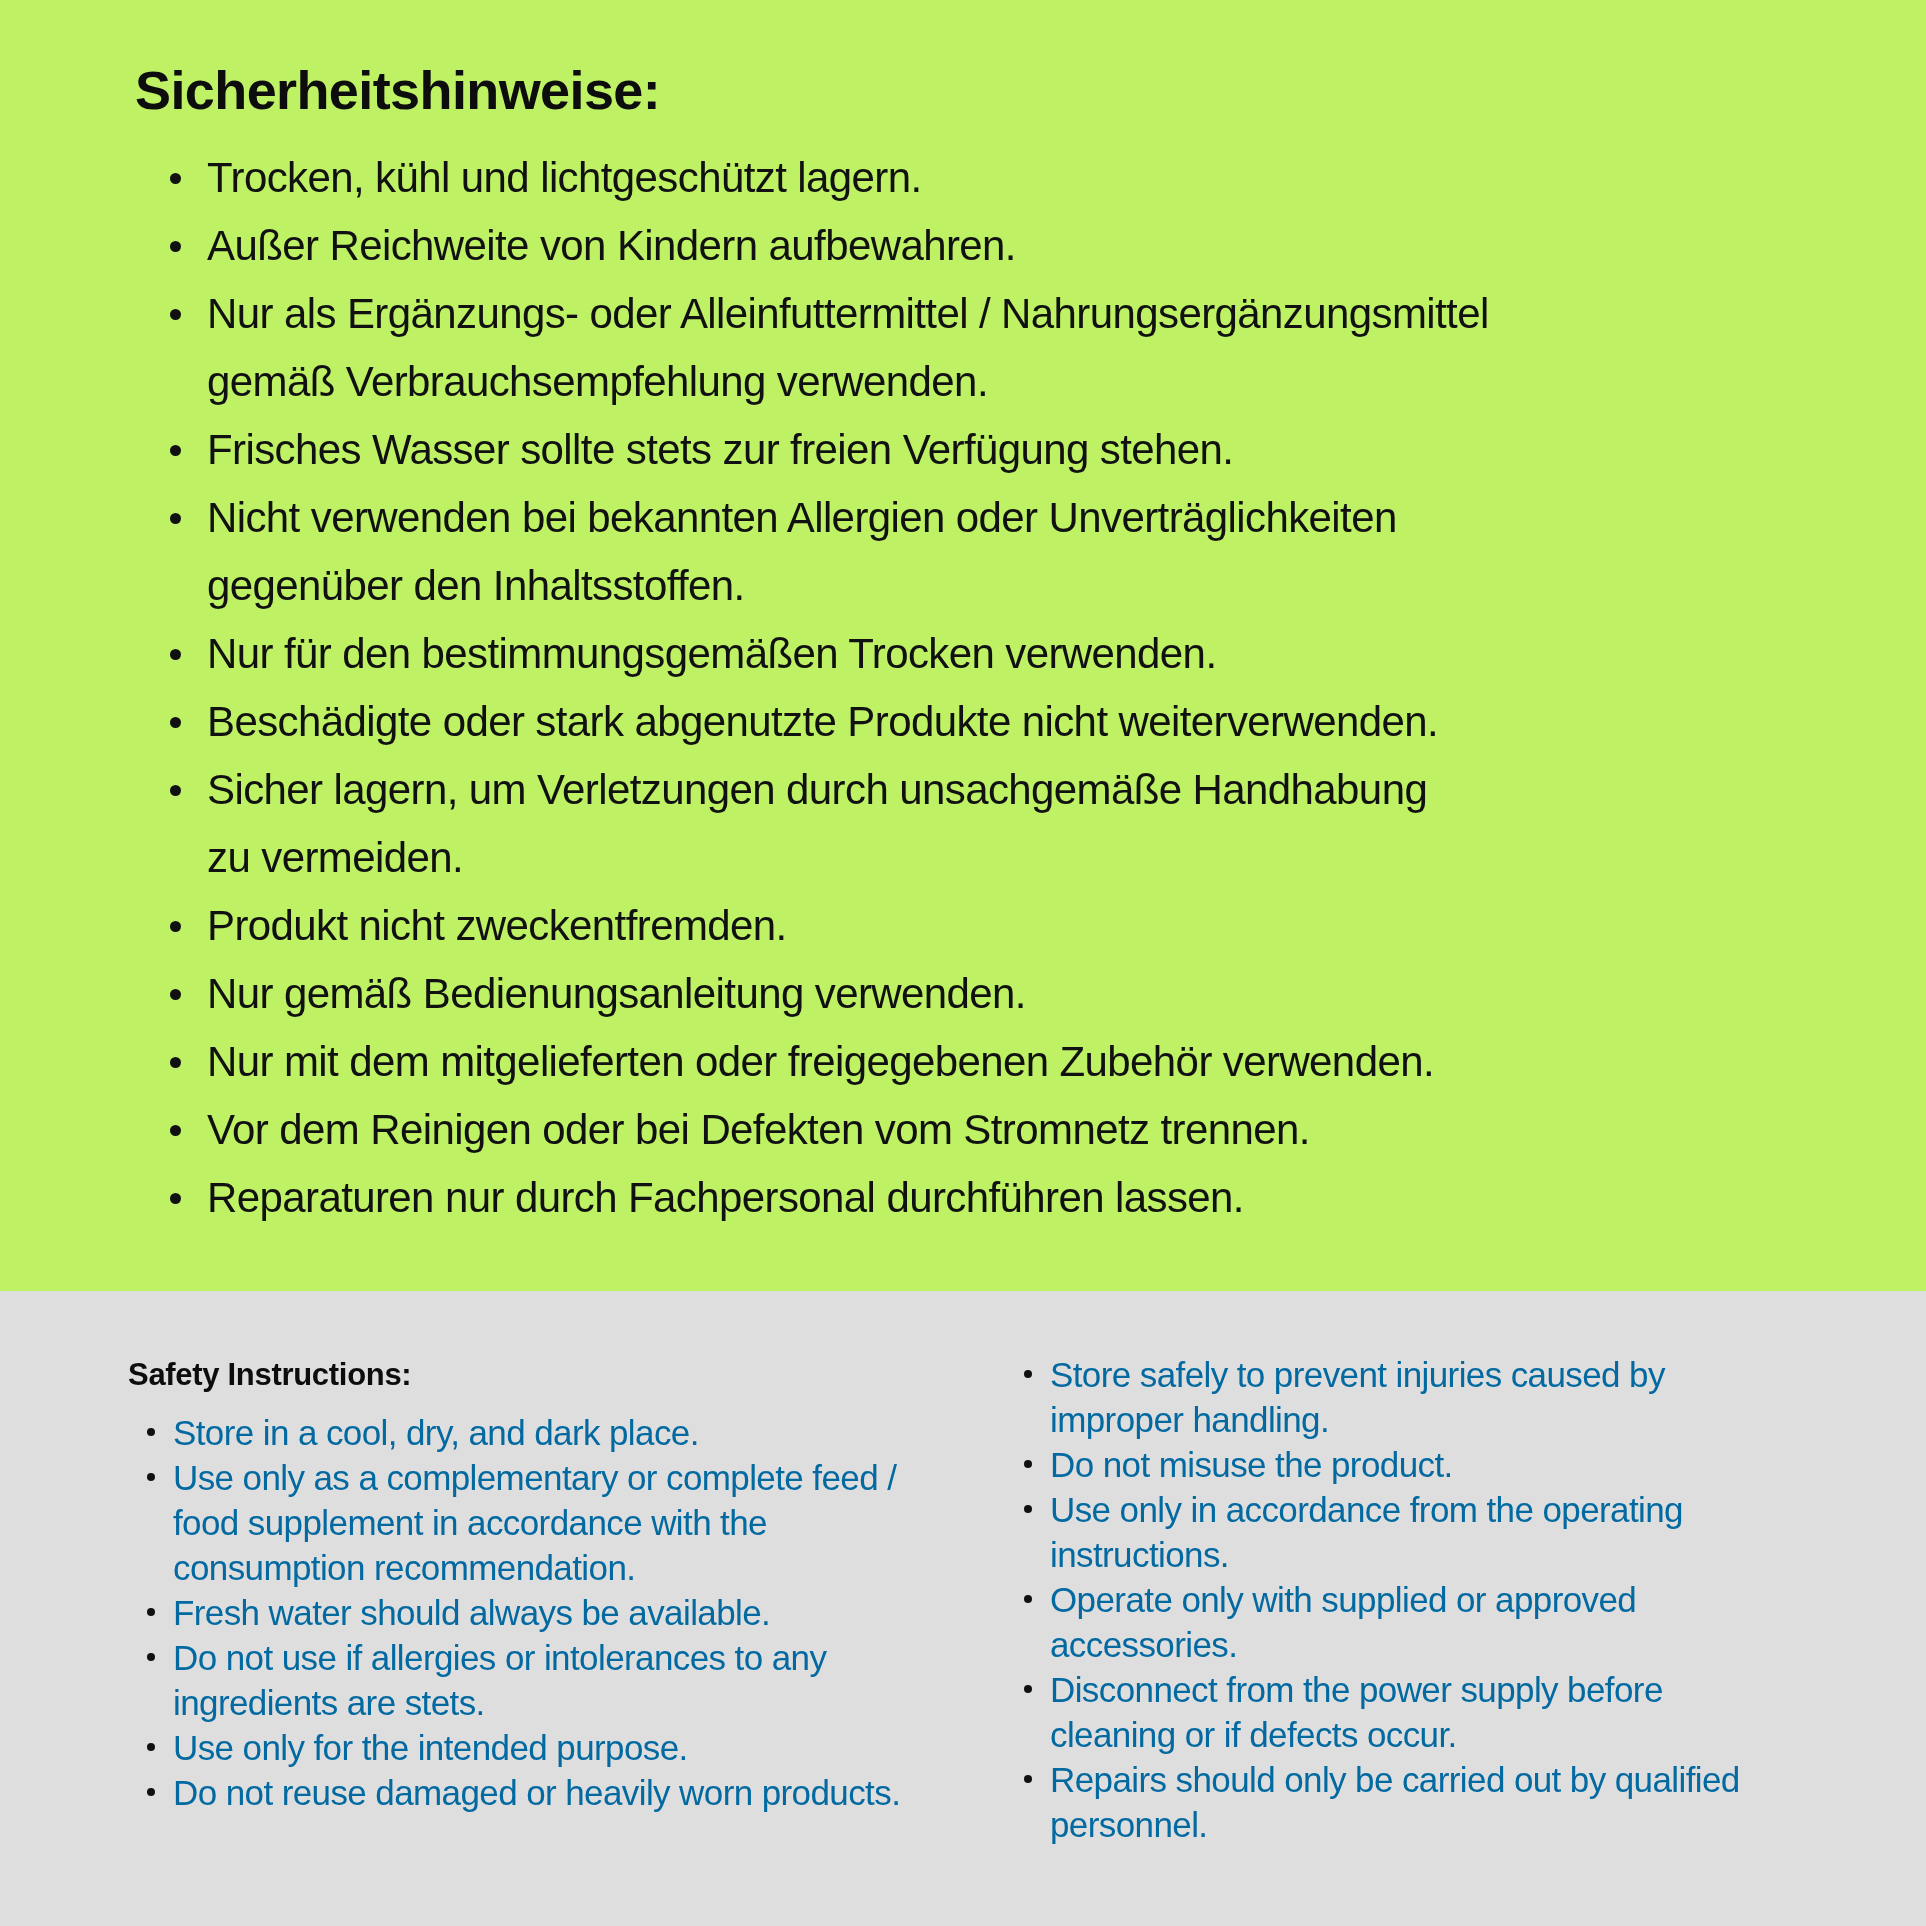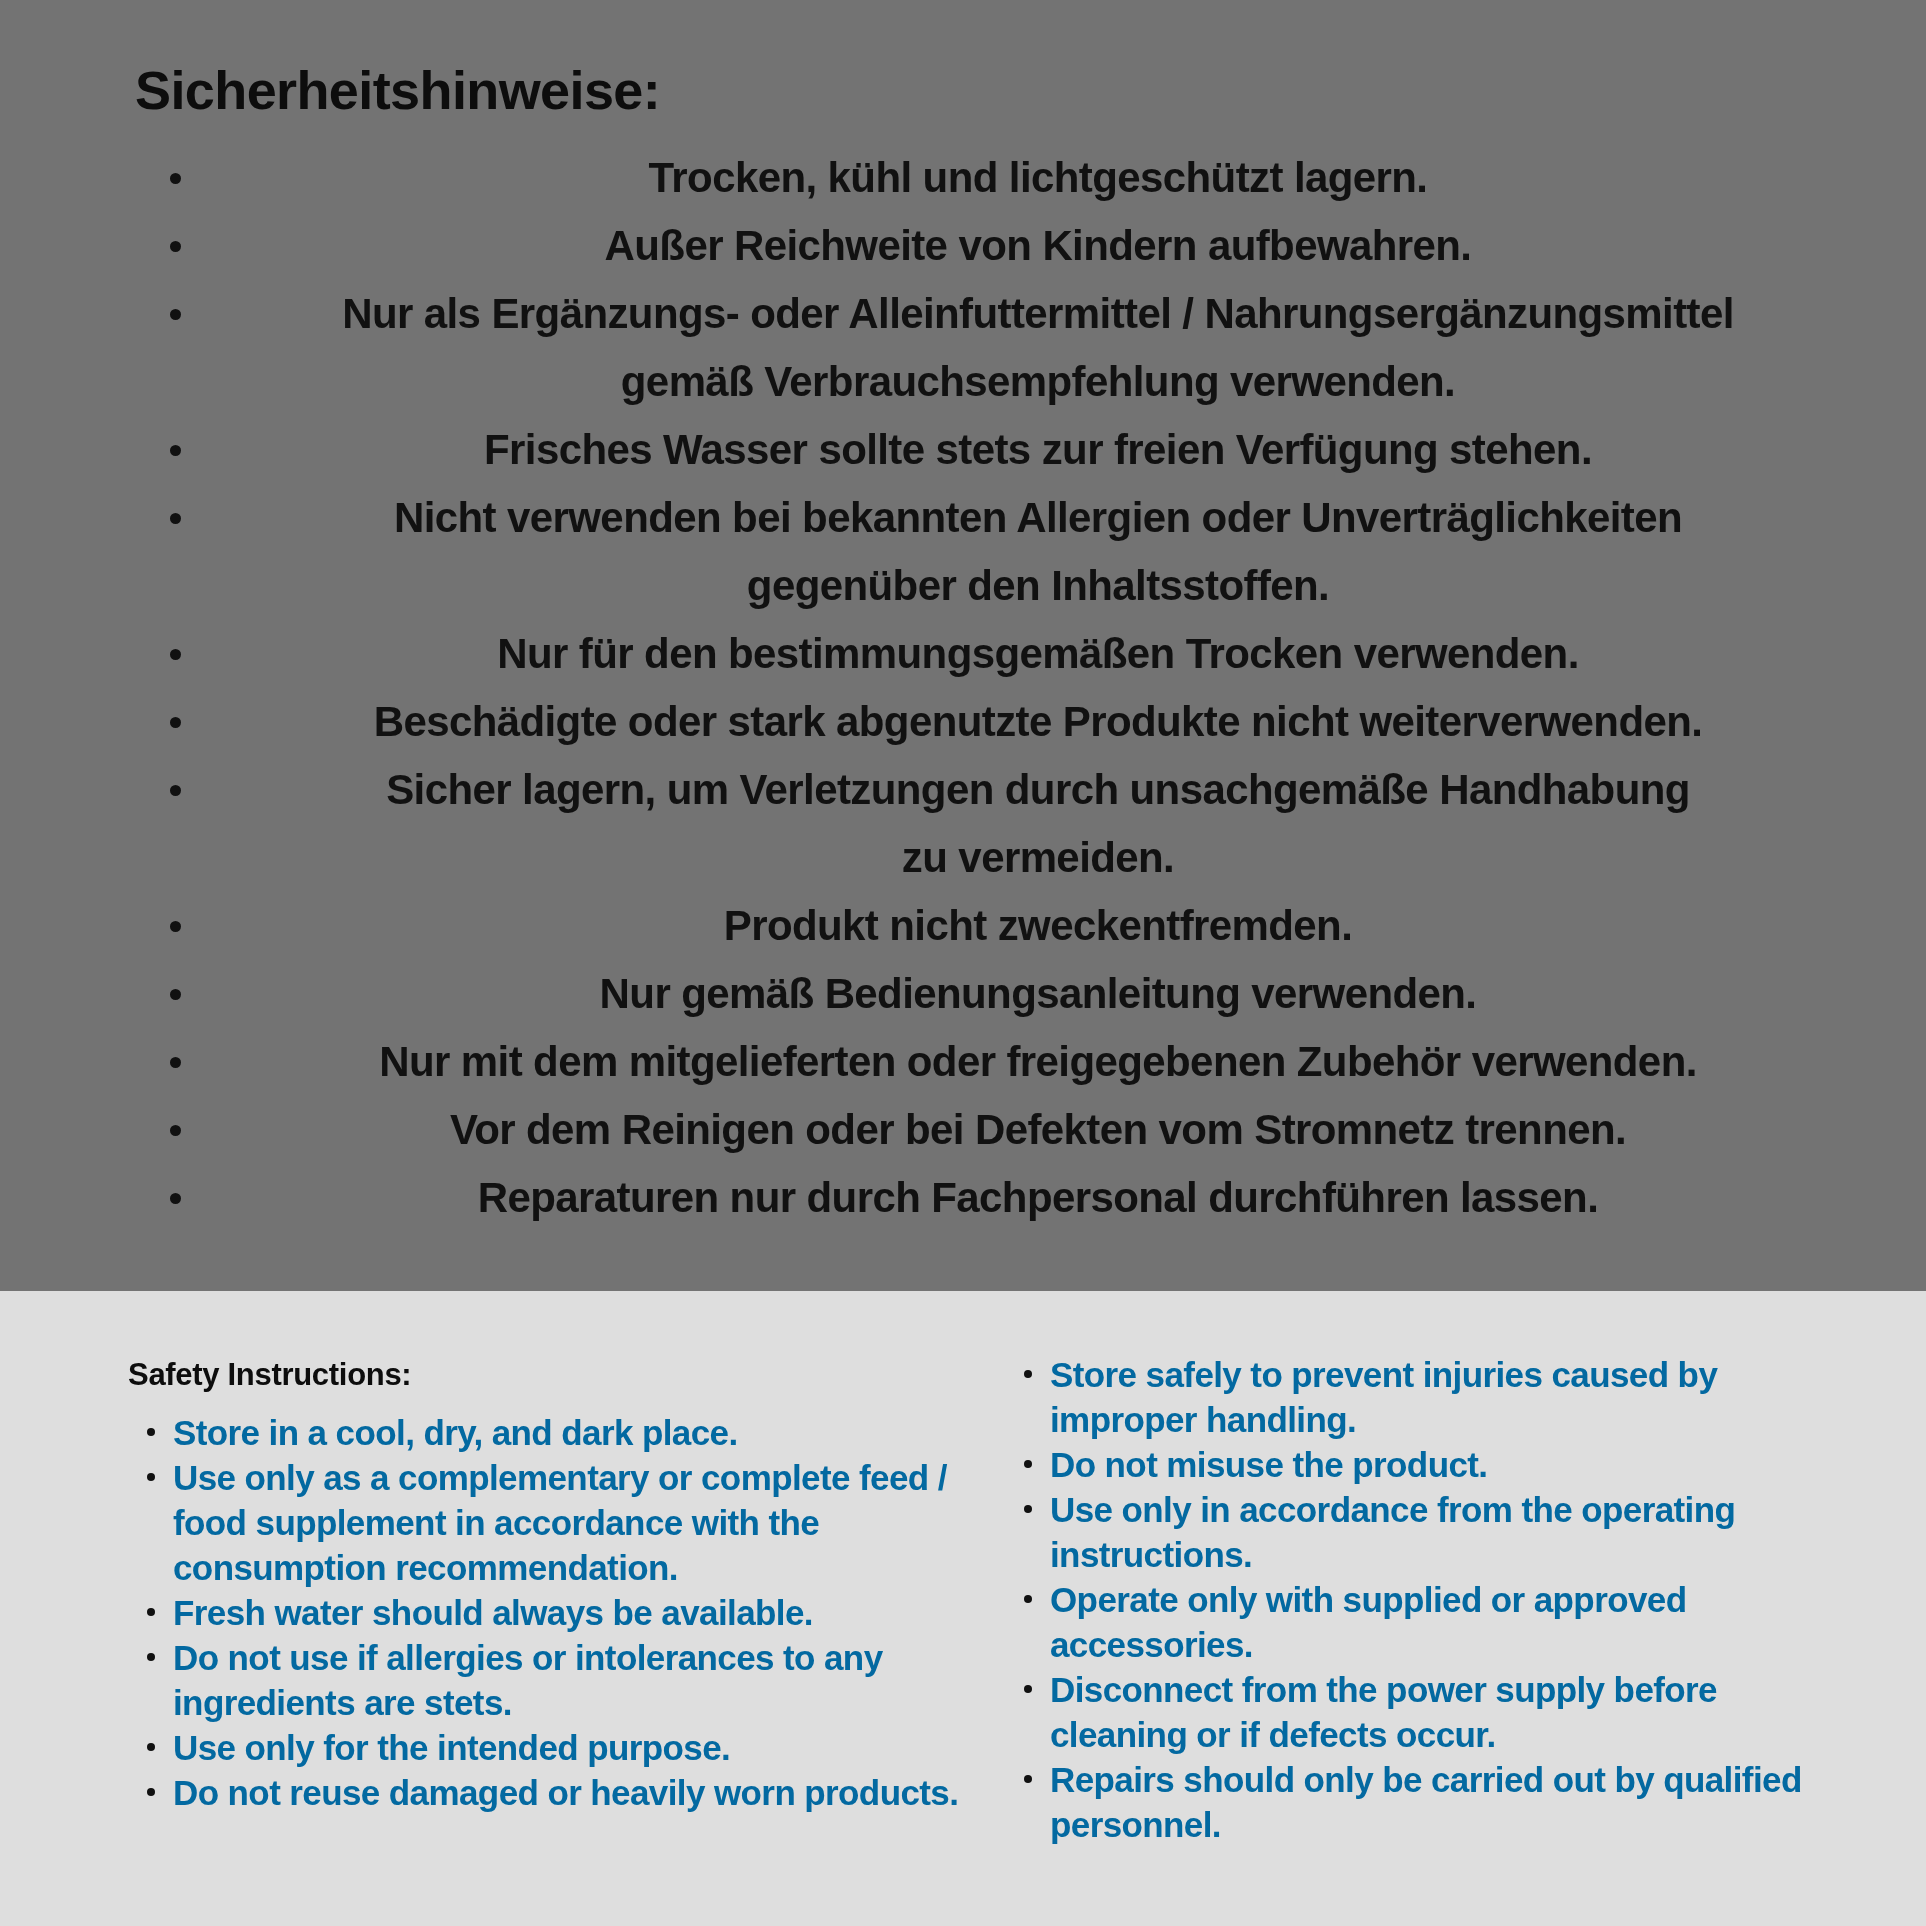--- a/index.html
+++ b/index.html
@@ -9,32 +9,32 @@
     height: 1926px;
     position: relative;
     background: #ffffff;
     overflow: hidden;
     font-family: "Liberation Sans", "DejaVu Sans", sans-serif;
     color: #111111;
   }
   section { position: absolute; left: 0; width: 1926px; }
 
   
-  .german-section { top: 0; height: 1291px; background: #737373; text-align: center; }
+  .german-section { top: 0; height: 1291px; background: #bef264; }
   .german-heading {
     position: absolute;
     left: 135px;
     top: 59px;
     margin: 0;
     font-size: 54px;
     font-weight: 700;
     letter-spacing: -0.6px;
     color: #0d0d0d;
   }
-  ul.safety-list { list-style: none; margin: 0; padding: 0; font-weight: bold; }
+  ul.safety-list { list-style: none; margin: 0; padding: 0; }
   .german-list { position: absolute; left: 135px; top: 144px; width: 1734px; }
   .german-list li {
     position: relative;
     padding-left: 72px;
     font-size: 42px;
     line-height: 68px;
     letter-spacing: -0.6px;
     white-space: pre-line;
     color: #111111;
   }

